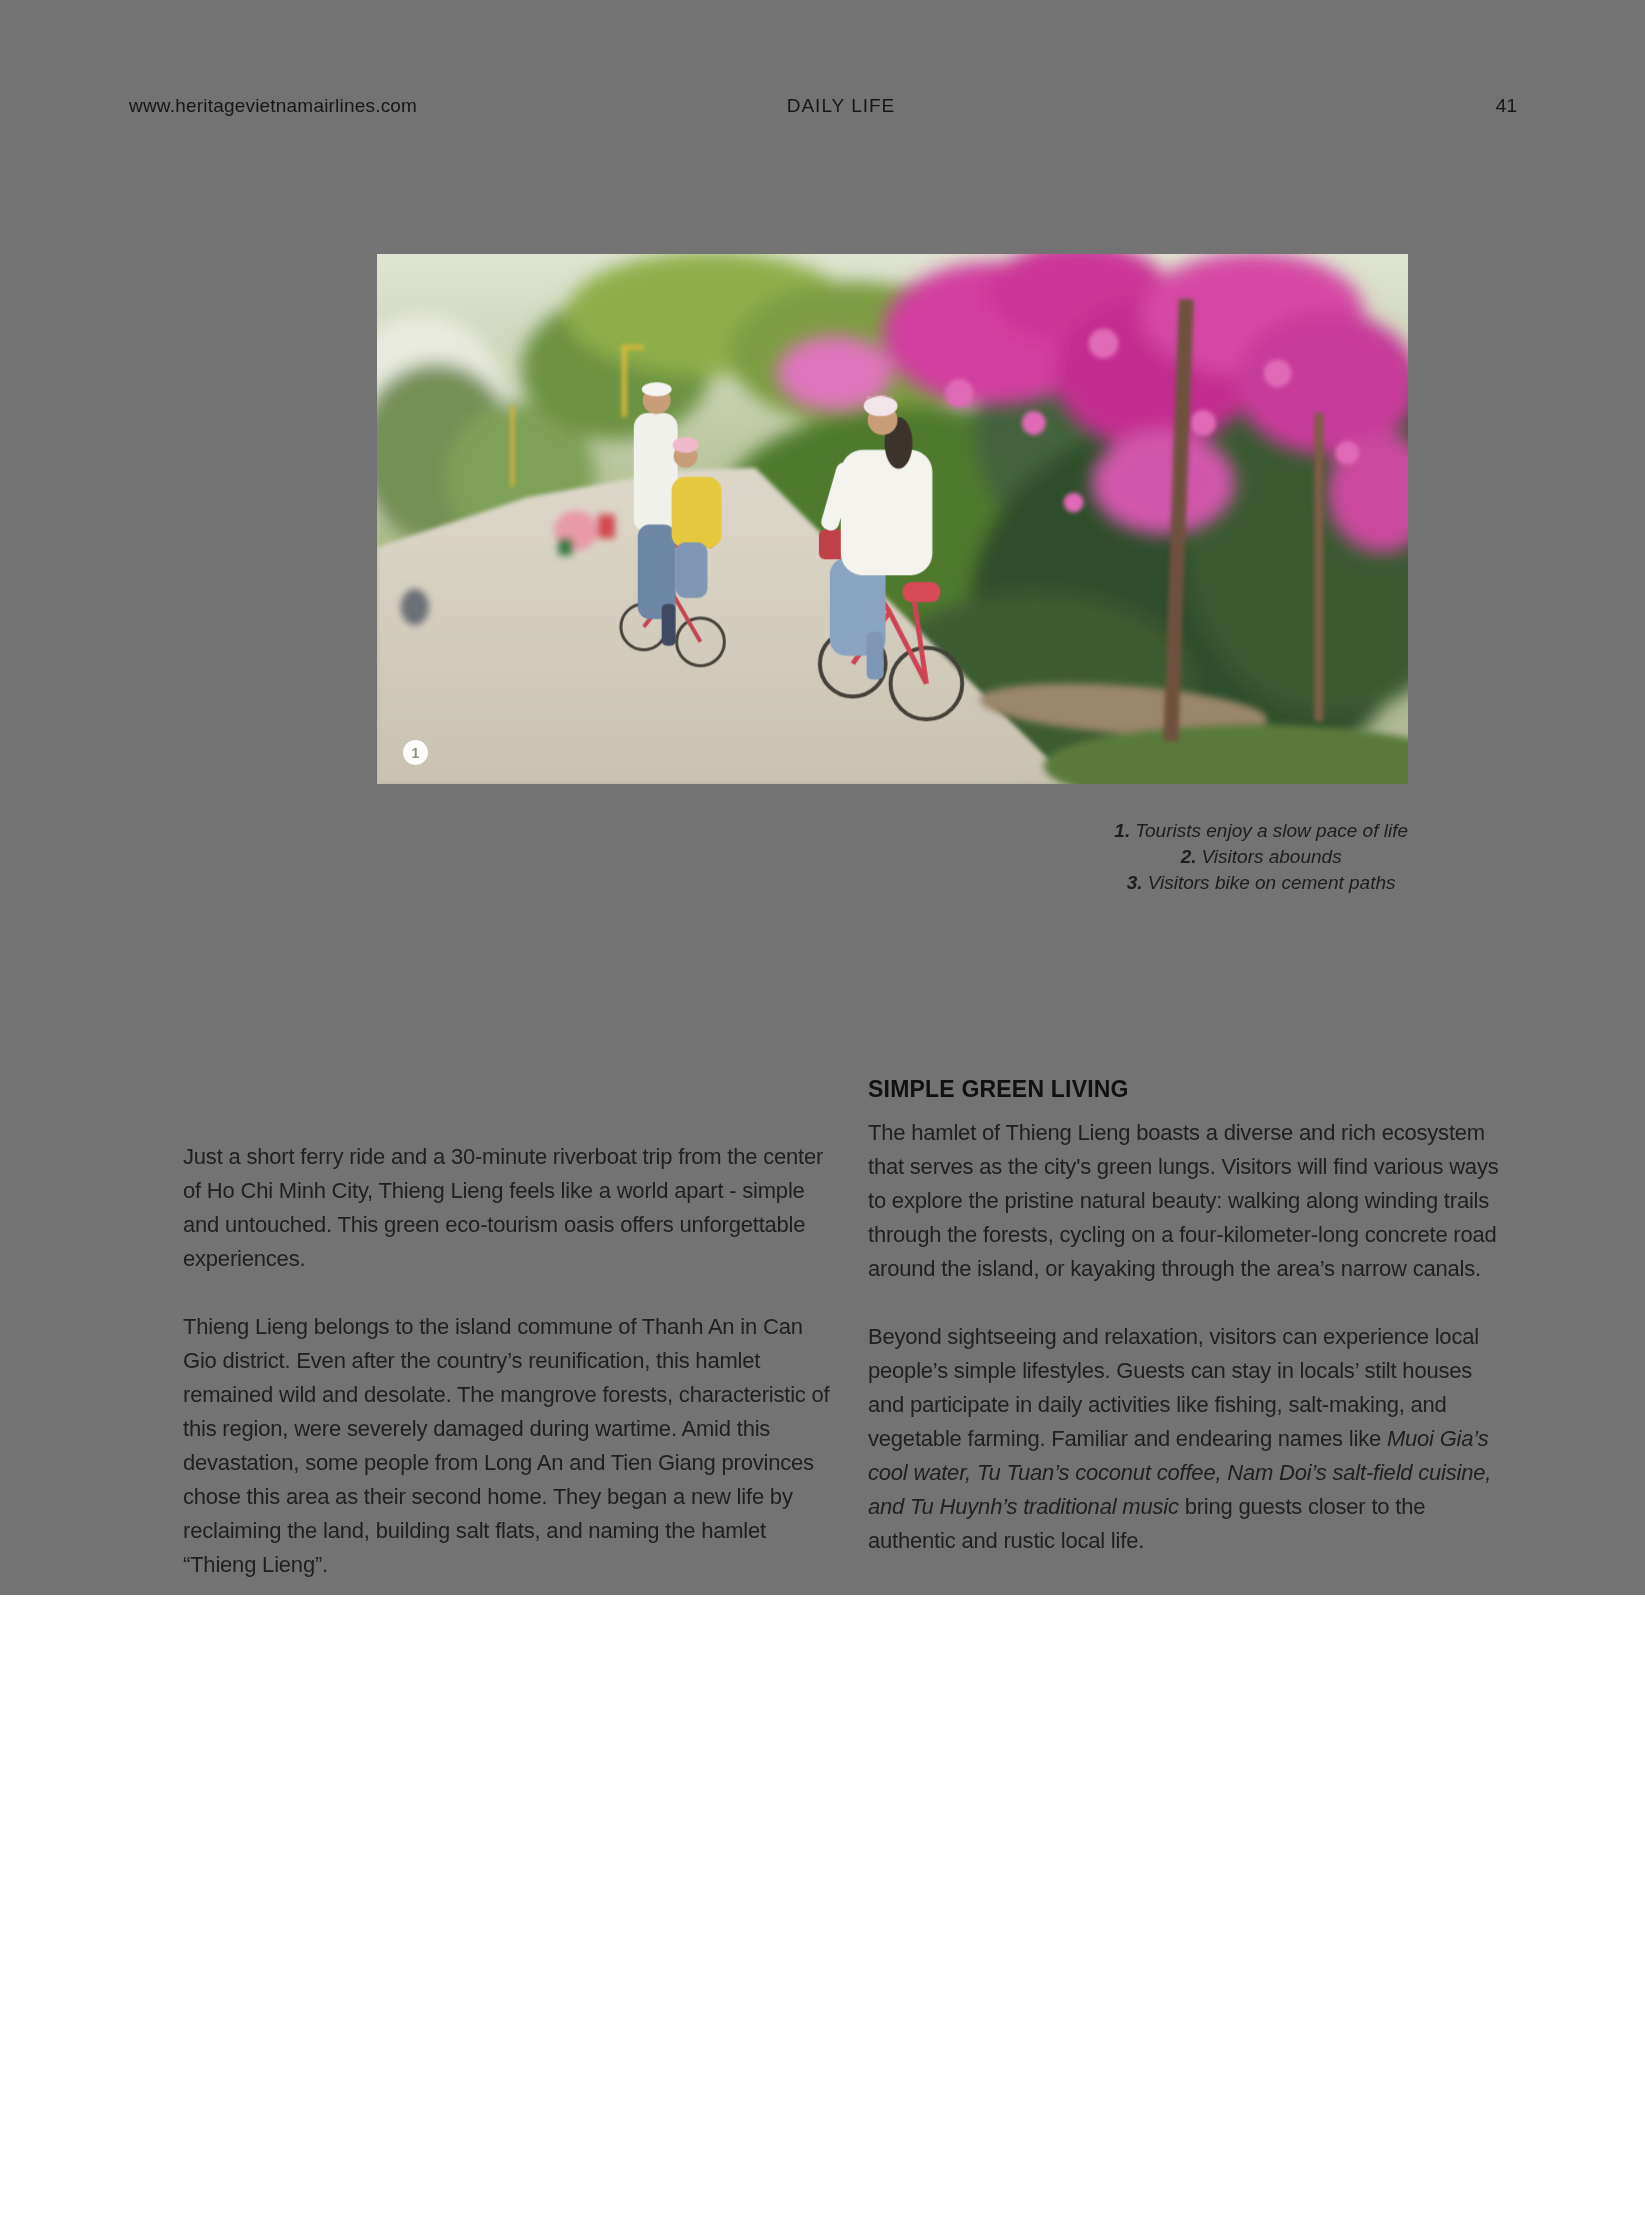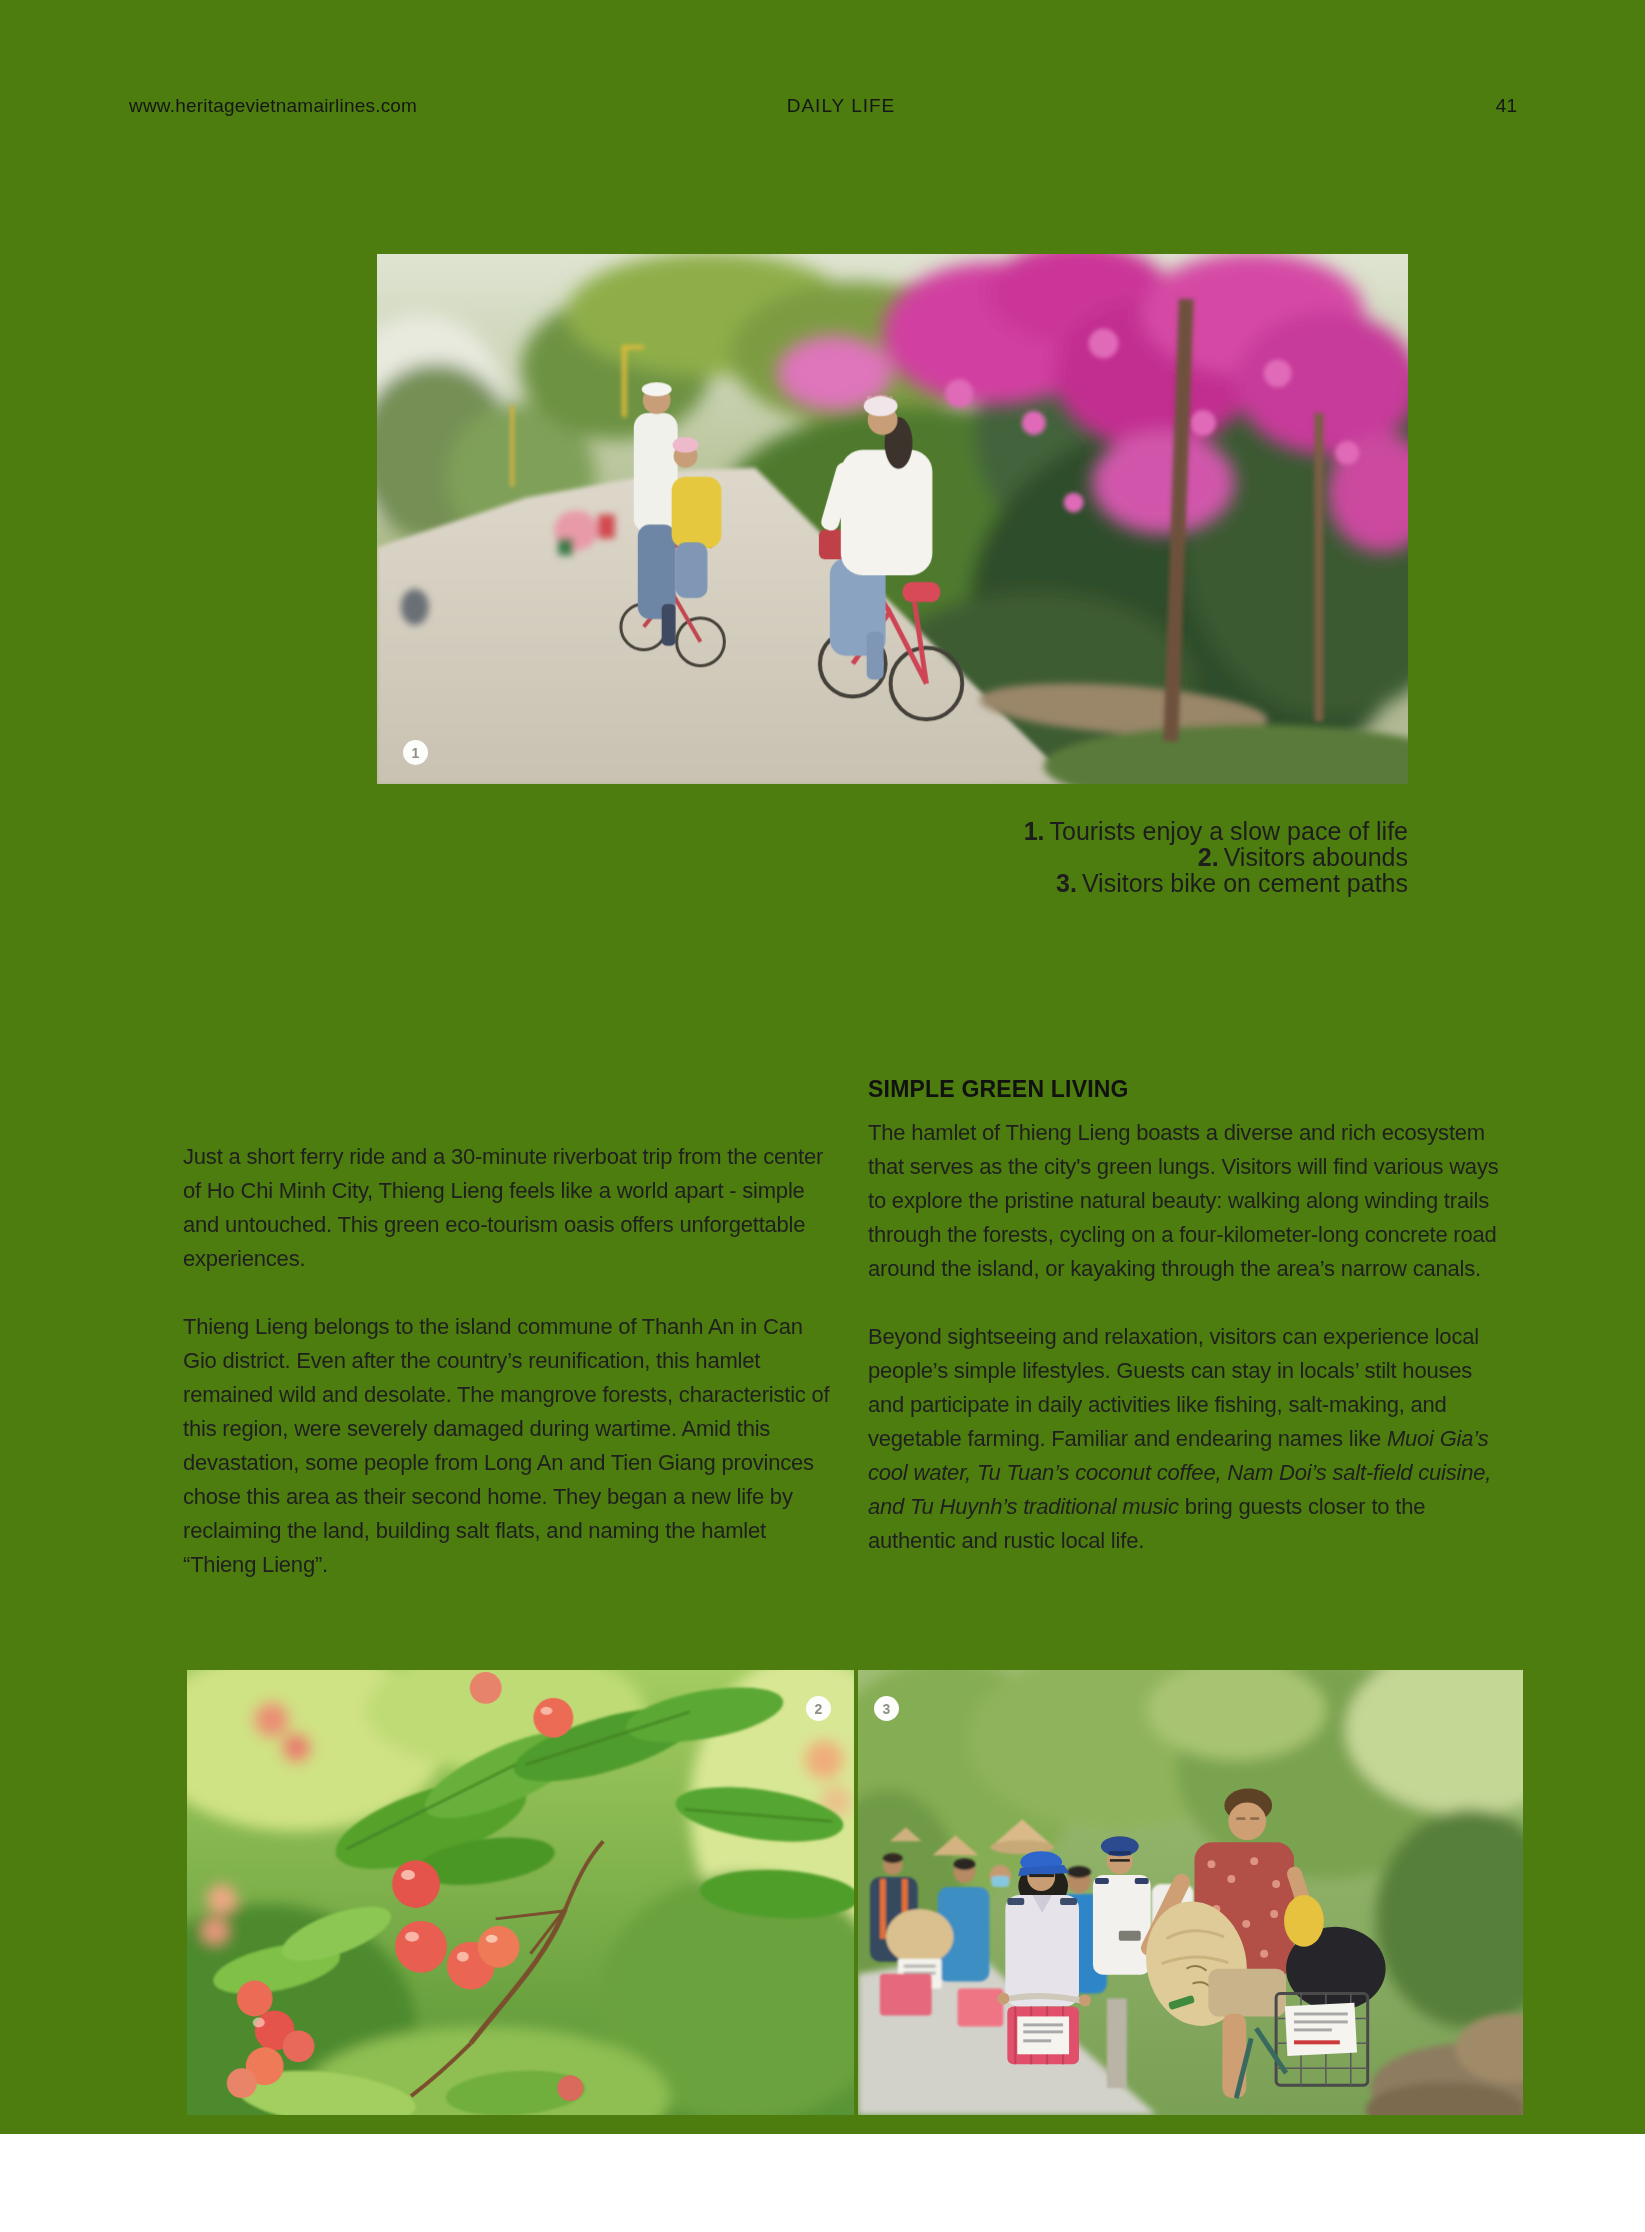--- a/index.html
+++ b/index.html
@@ -1,36 +1,36 @@
 <!DOCTYPE html>
 <html><head>
 <meta charset="utf-8">
 <style>
   html,body{margin:0;padding:0;background:#ffffff;}
   .page{
-    position:relative;width:1646px;height:2134px;background:#4d7c0f;
+    position:relative;width:1646px;height:1595px;background:#737373;
     font-family:"Liberation Sans",sans-serif;color:#1f1f1f;overflow:hidden;
   }
   
   .hdr-left{position:absolute;left:129px;top:95px;font-size:19px;letter-spacing:0.2px;color:#161616;}
   .hdr-center{position:absolute;left:841px;top:95px;transform:translateX(-50%);font-size:19px;letter-spacing:1px;color:#161616;}
   .hdr-right{position:absolute;right:129px;top:95px;font-size:19px;color:#161616;}
   
   .photo{position:absolute;overflow:hidden;background:#9db574;}
   .photo svg{display:block;width:100%;height:100%;}
   .photo-top{left:377px;top:254px;width:1031px;height:530px;}
   .photo-berries{left:187px;top:1670px;width:667px;height:445px;}
   .photo-bikers{left:858px;top:1670px;width:665px;height:445px;}
   .badge{
     position:absolute;width:25px;height:25px;border-radius:50%;background:#fdfdfb;
     display:flex;align-items:center;justify-content:center;
     font-size:14px;font-weight:bold;color:#8b9186;z-index:5;
   }
   
-  .captions{position:absolute;top:818px;right:238px;text-align:right;font-size:25px;line-height:26px;color:#1d1d1d;}
+  .captions{position:absolute;top:818px;right:238px;text-align:center;font-size:19px;line-height:26px;color:#1d1d1d;font-style:italic;}
   .cap-num{font-weight:bold;margin-right:5px;}
   
   .headline{position:absolute;left:182px;top:901px;color:#1b1b1b;}
   .headline span{
     display:block;font-family:"Liberation Serif",serif;font-weight:400;
     font-size:53px;line-height:52px;letter-spacing:0.5px;
     transform:scaleX(.72);transform-origin:0 50%;white-space:nowrap;
   }
   
   .col{position:absolute;font-size:22px;line-height:34px;letter-spacing:-0.2px;color:#1f1f1f;}

